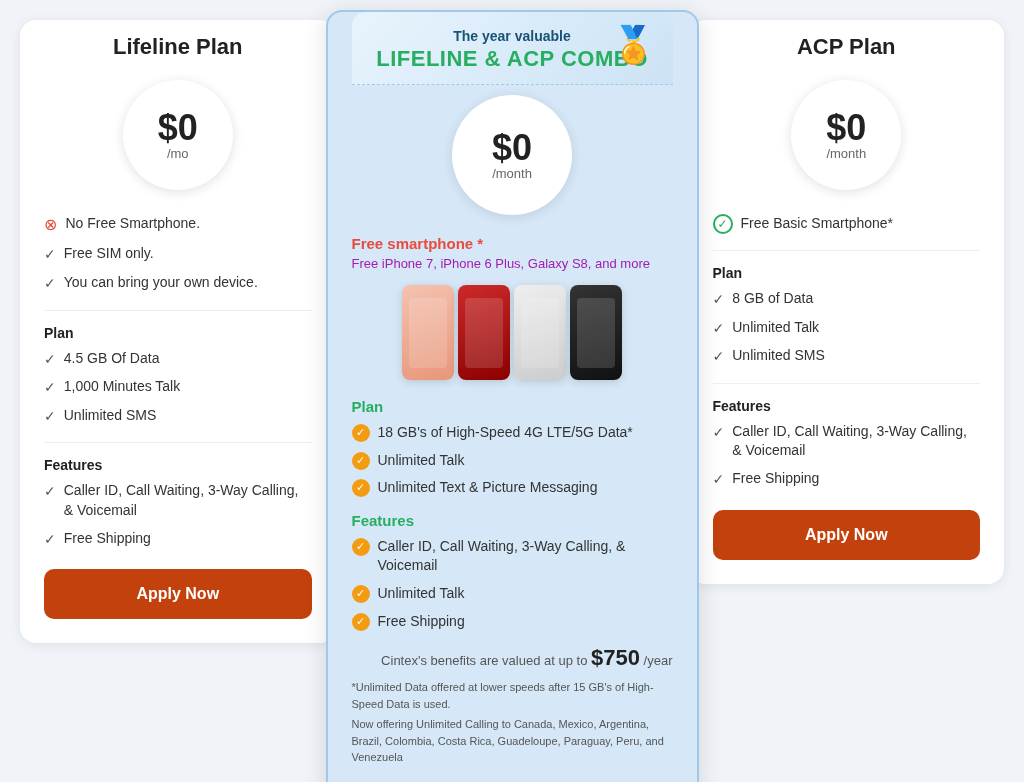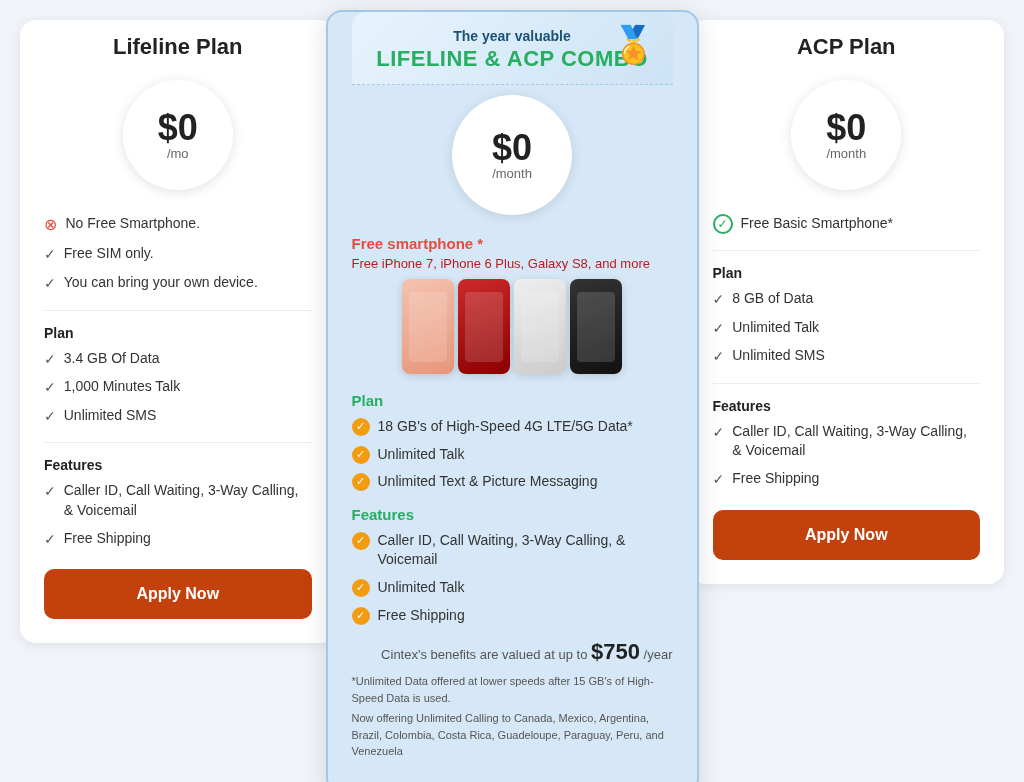--- a/index.html
+++ b/index.html
@@ -151,22 +151,22 @@
       font-size: 15px;
       font-weight: 700;
       color: #27ae60;
       margin-bottom: 4px;
     }
     .free-smartphone-label span {
       color: #e74c3c;
     }
     .free-smartphone-desc {
       font-size: 13px;
-      color: #b91c1c;
-      margin-bottom: 8px;
+      color: #a21caf;
+      margin-bottom: 14px;
     }
     .phones-img {
       display: flex;
       justify-content: center;
       gap: 4px;
       margin-bottom: 18px;
     }
     .phone-shape {
       width: 52px;
       height: 95px;
@@ -273,21 +273,21 @@
       </li>
       <li>
         <span class="check-icon">✓</span>
         <span>You can bring your own device.</span>
       </li>
     </ul>
     <div class="section-label">Plan</div>
     <ul class="feature-list">
       <li>
         <span class="check-icon">✓</span>
-        <span>3.4 GB Of Data</span>
+        <span>4.5 GB Of Data</span>
       </li>
       <li>
         <span class="check-icon">✓</span>
         <span>1,000 Minutes Talk</span>
       </li>
       <li>
         <span class="check-icon">✓</span>
         <span>Unlimited SMS</span>
       </li>
     </ul>

